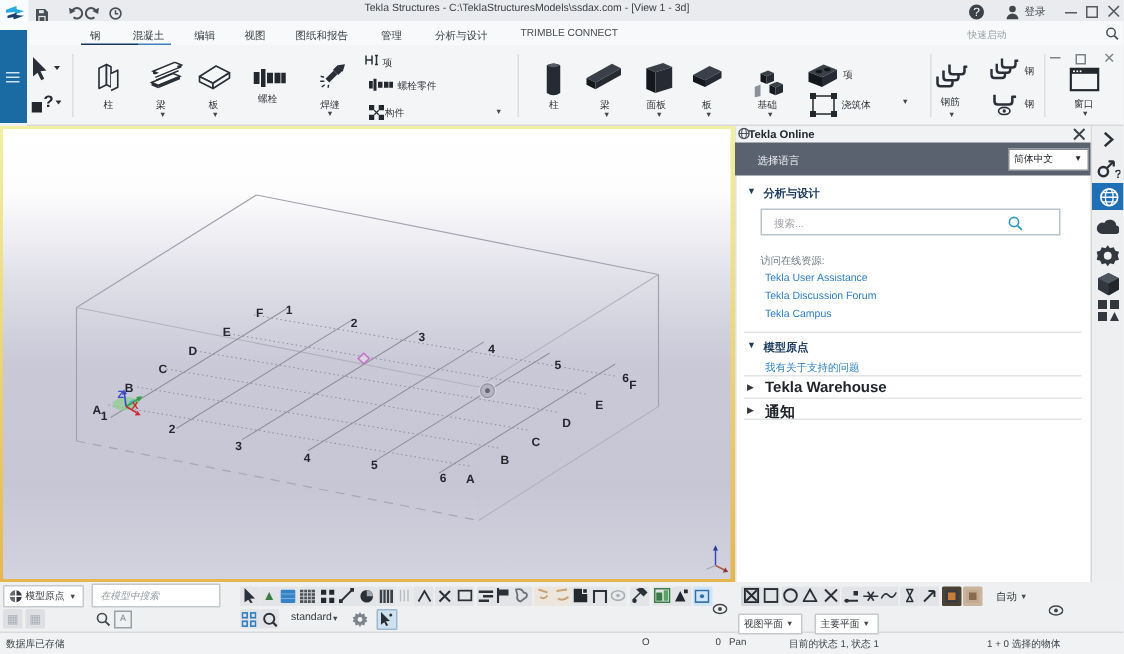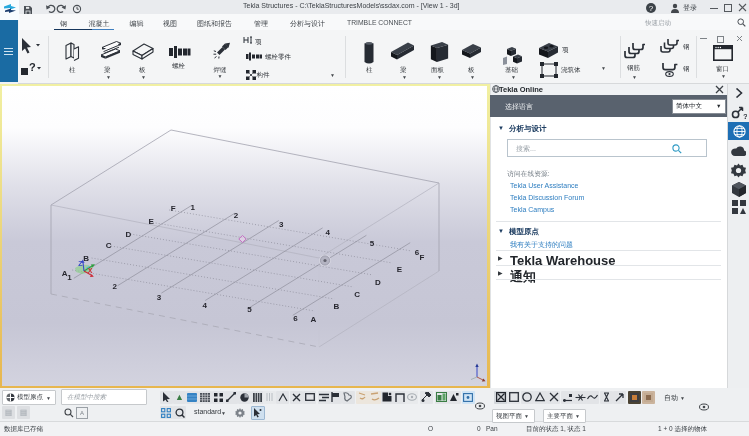--- a/index.html
+++ b/index.html
@@ -403,24 +403,24 @@
 <div class="plink" style="left:510px;top:182px">Tekla User Assistance</div>
 <div class="plink" style="left:510px;top:194px">Tekla Discussion Forum</div>
 <div class="plink" style="left:510px;top:206px">Tekla Campus</div>
 <div class="pdiv" style="left:496px;top:221px"></div>
 
 <div class="abs" style="left:498px;top:228px;font-size:6px;color:#1d3d61">▼</div>
 <div class="phead" style="left:509px;top:227px">模型原点</div>
 <div class="plink" style="left:510px;top:240px">我有关于支持的问题</div>
 <div class="pdiv" style="left:496px;top:250px"></div>
 <div class="abs" style="left:498px;top:254px;font-size:6px;color:#33383d">▶</div>
-<div class="abs" style="left:510px;top:253px;font-size:13px;font-weight:bold;color:#22262b">Tekla Warehouse</div>
+<div class="abs" style="left:510px;top:253px;font-size:10px;font-weight:bold;color:#22262b">Tekla Warehouse</div>
 <div class="pdiv" style="left:496px;top:264.5px"></div>
 <div class="abs" style="left:498px;top:269px;font-size:6px;color:#33383d">▶</div>
-<div class="abs" style="left:510px;top:268px;font-size:13px;font-weight:bold;color:#22262b">通知</div>
+<div class="abs" style="left:510px;top:268px;font-size:10px;font-weight:bold;color:#22262b">通知</div>
 <div class="pdiv" style="left:496px;top:278.5px"></div>
 
 <svg class="abs" style="left:735px;top:88px" width="8" height="10" viewBox="0 0 8 10">
     <path d="M1.5,0.5 L6.5,5 L1.5,9.5" stroke="#2b3038" stroke-width="1.6" fill="none"></path>
   </svg>
 <svg class="abs" style="left:731px;top:105px" width="16" height="15" viewBox="0 0 16 15">
   <circle cx="4.6" cy="9.4" r="3.1" stroke="#2b3038" stroke-width="1.6" fill="none"></circle>
   <path d="M7,7 L11.5,2.5 M11.5,2.5 L11.5,6 M11.5,2.5 L8,2.5" stroke="#2b3038" stroke-width="1.5" fill="none"></path>
   <text x="12" y="13.5" font-size="8" font-weight="bold" fill="#2b3038" font-family="Liberation Sans">?</text>
 </svg>

